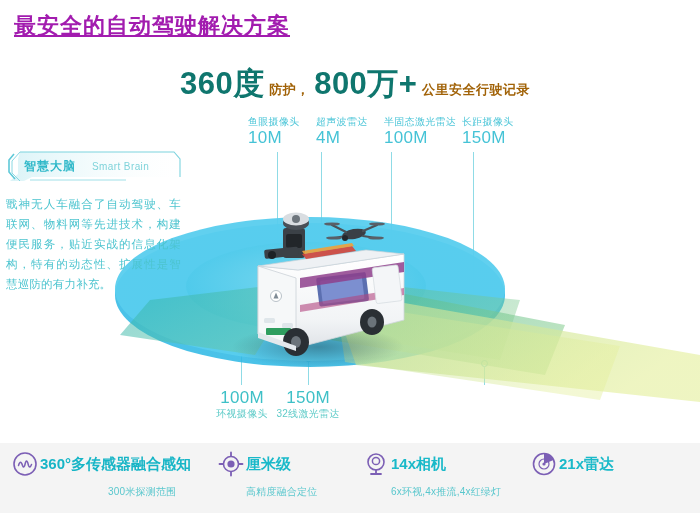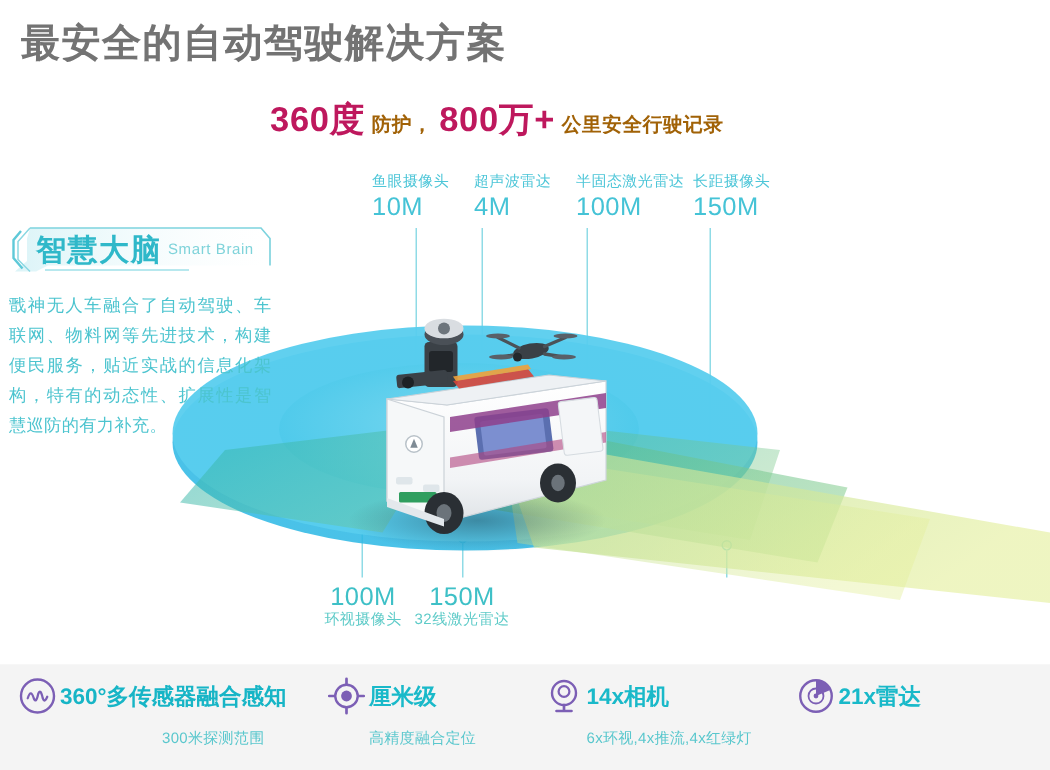--- a/index.html
+++ b/index.html
@@ -14,30 +14,30 @@
 
   
   .card{
     position:absolute;left:0;top:0;width:700px;height:443px;
     background:#ffffff;
   }
 
   
   .page-title{
     position:absolute;left:14px;top:11px;
-    font-size:26px;font-weight:bold;color:#737373;
-    letter-spacing:1px;white-space:nowrap;
+    font-size:22px;font-weight:bold;color:#a21caf;
+    letter-spacing:1px;white-space:nowrap;text-decoration:underline;
   }
 
   
   .subtitle{
     position:absolute;left:180px;top:68px;
     white-space:nowrap;line-height:1;
   }
-  .sub-big{font-size:23px;font-weight:bold;color:#be185d;letter-spacing:.5px;}
+  .sub-big{font-size:31px;font-weight:bold;color:#0f766e;letter-spacing:.5px;}
   .sub-small{font-size:13px;font-weight:bold;color:#a16207;letter-spacing:.5px;}
 
   
   .top-call{position:absolute;text-align:left;white-space:nowrap;}
   .top-call .tc-name{
     font-size:10px;color:#4dc6d8;letter-spacing:.3px;line-height:12px;
     display:block;
   }
   .top-call .tc-val{
     font-size:17px;color:#45c3d6;line-height:20px;display:block;
@@ -66,21 +66,21 @@
   .panel-left .panel-body{text-align:justify;}
   .panel-right .panel-body{text-align:justify;}
 
   
   .badge{position:relative;height:32px;}
   .badge-svg{position:absolute;left:0;top:0;}
   .badge-txt{
     position:absolute;top:0;height:32px;display:flex;align-items:center;
     white-space:nowrap;
   }
-  .badge-cn{font-size:20px;font-weight:bold;color:#2fb8c9;letter-spacing:1px;}
+  .badge-cn{font-size:12px;font-weight:bold;color:#2fb8c9;letter-spacing:1px;}
   .badge-en{font-size:10px;color:#7fd3da;letter-spacing:.4px;}
 
   
   .scene{position:absolute;left:0;top:150px;width:700px;height:260px;}
   .scene svg{position:absolute;left:0;top:0;}
 
   
   .features{
     position:absolute;left:0;top:443px;width:700px;height:70px;background:#f4f4f4;
   }
@@ -274,21 +274,21 @@
           </linearGradient>
         </defs>
         <path d="M14 2 L168 2 L174 9 L174 27 L26 27 L18 31 L4 31 L12 24 L12 9 Z" fill="url(#bgL)"></path>
         <path d="M14 2 L168 2 L174 9 L174 27" fill="none" stroke="#7dd3de" stroke-width="1.1"></path>
         <path d="M8 4 L3 10 L3 22 L9 29" fill="none" stroke="#5fc9d8" stroke-width="1.6"></path>
         <path d="M14 2 L6 11 L6 23 L14 31" fill="none" stroke="#8ad8e2" stroke-width="1"></path>
         <path d="M24 30 L120 30" stroke="#9fe0e8" stroke-width="1"></path>
       </svg>
       <div class="badge-txt" style="left:18px;">
         <span class="badge-cn">智慧大脑</span>
-        <span class="badge-en" style="margin-left:4px;">Smart Brain</span>
+        <span class="badge-en" style="margin-left:16px;">Smart Brain</span>
       </div>
     </div>
     <div class="panel-body" style="margin-top:12px;">戬神无人车融合了自动驾驶、车联网、物料网等先进技术，构建便民服务，贴近实战的信息化架构，特有的动态性、扩展性是智慧巡防的有力补充。</div>
   </div>
 
   <div class="panel panel-right" style="left:519px;top:150px;">
   </div>
 
   <div class="features">
 

